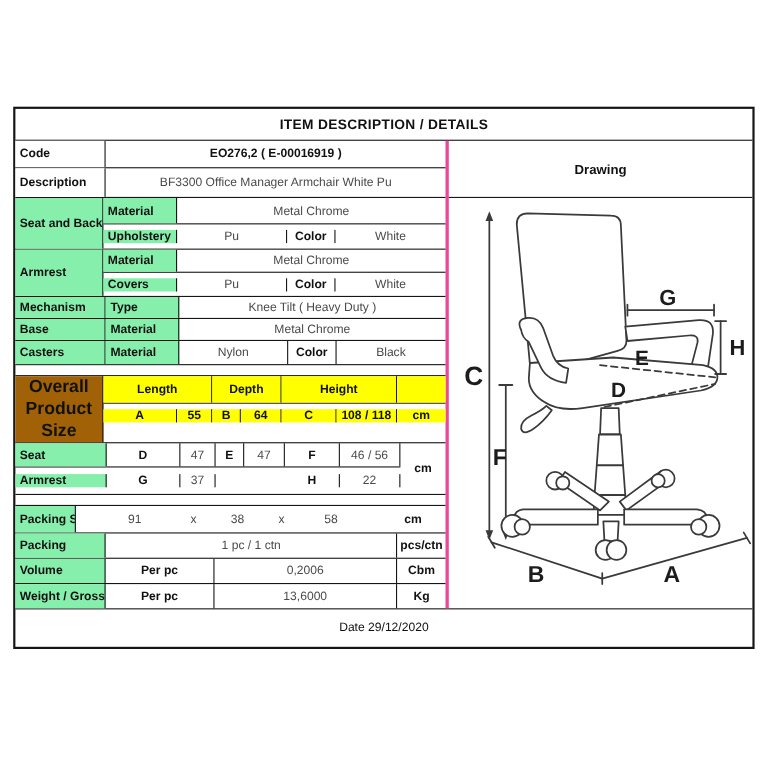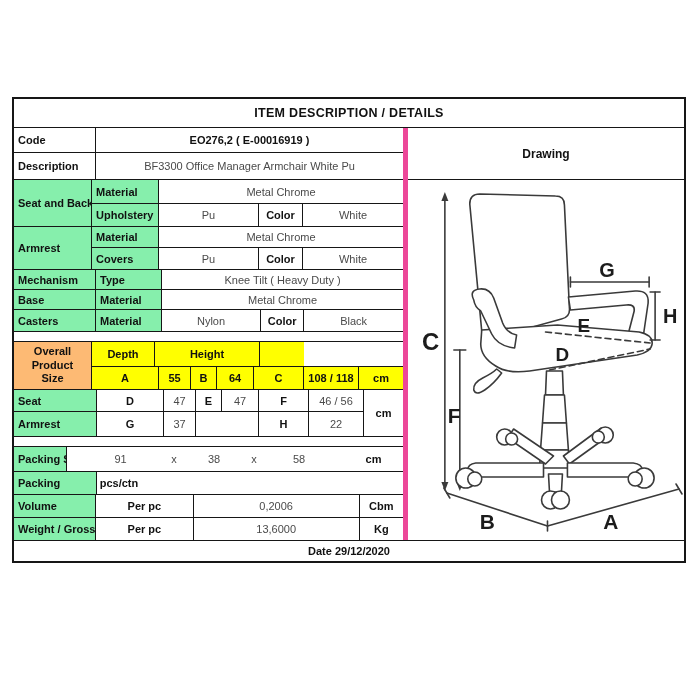--- a/index.html
+++ b/index.html
@@ -3,47 +3,47 @@
 <meta charset="utf-8">
 <style>
   html,body{margin:0;padding:0;}
   body{width:700px;height:700px;background:#ffffff;position:relative;
        font-family:"Liberation Sans",sans-serif;color:#111;}
   *{box-sizing:border-box;}
   .doc{position:absolute;left:12px;top:97px;width:674px;border:2px solid #161616;background:#fff;}
   .title-row{height:29px;border-bottom:1px solid #161616;display:flex;align-items:center;
              justify-content:center;font-weight:bold;font-size:12.5px;letter-spacing:.3px;}
   .body{display:flex;}
-  .left{width:394px;border-right:5px solid #ec4899;}
+  .left{width:394px;border-right:3px solid #ec4899;}
   .right{width:276px;display:flex;flex-direction:column;}
   .dr-title{height:52px;border-bottom:1px solid #161616;display:flex;align-items:center;
             justify-content:center;font-weight:bold;font-size:12px;}
   .dr-area{height:360px;position:relative;overflow:hidden;}
   .r{display:flex;border-bottom:1px solid #161616;}
   .r.nbr{border-bottom:none;}
   .grp{display:flex;border-bottom:1px solid #161616;align-items:stretch;}
   .gcol{flex:1;display:flex;flex-direction:column;}
-  .gcol .r:last-child{border-bottom:none;}
+  .gcol .r:last-child{border-bottom:none;align-items:center;}
   .cell{display:flex;align-items:center;justify-content:center;border-right:1px solid #161616;
         font-size:11px;color:#4a4a4a;white-space:nowrap;overflow:hidden;}
   .cell.last{border-right:none;}
   .lab{justify-content:flex-start;padding-left:4px;font-weight:bold;color:#111;background:#86efac;}
   .lab.white{background:#fff;}
   .bold{font-weight:bold;color:#111;}
   .ylw{background:#ffff00;color:#111;}
-  .yl-lab{background:#fdba74;font-weight:bold;color:#111;white-space:normal;text-align:center;
-          justify-content:center;padding:0 6px;line-height:1.25;font-size:11px;}.h27{height:27px}.h25{height:25px}.h24{height:24px}.h23{height:23px}
+  .yl-lab{background:#a16207;font-weight:bold;color:#111;white-space:normal;text-align:center;
+          justify-content:center;padding:0 6px;line-height:1.25;font-size:16px;}.h27{height:27px}.h25{height:25px}.h24{height:24px}.h23{height:23px}
   .h22{height:22px}.h21{height:21px}.h20{height:20px}.h10{height:10px}
   .w83{width:83px}.w67{width:67px}.w32{width:32px}.w26{width:26px}.w37{width:37px}.w50{width:50px}
   .w55{width:55px}.w44{width:44px}.w99{width:99px}.w63{width:63px}.w105{width:105px}
   .w100{width:100px}.w244{width:244px}.w311{width:311px}.w267{width:267px}.w168{width:168px}
   .psrow{flex:1;display:flex;align-items:center;font-size:11px;color:#4a4a4a;}
   .ps{display:flex;justify-content:center;padding-left:40px;}
-  .date-row{height:21px;border-top:1px solid #161616;display:flex;align-items:center;
-            justify-content:center;font-weight:bold;font-size:11px;}
+  .date-row{height:35px;border-top:1px solid #161616;display:flex;align-items:center;
+            justify-content:center;font-weight:normal;font-size:11px;}
   svg text{font-family:"Liberation Sans",sans-serif;}
 </style>
 </head>
 <body>
 
 <div class="doc">
 
   <div class="title-row">ITEM DESCRIPTION / DETAILS</div>
 
   <div class="body">
@@ -110,20 +110,21 @@
         <div class="cell bold w44">Color</div>
         <div class="cell w100 last">Black</div>
       </div>
 
       <div class="r h10"></div>
 
       <div class="grp">
         <div class="cell yl-lab w83">Overall Product Size</div>
         <div class="gcol">
           <div class="r h25">
+            <div class="cell ylw bold w99">Length</div>
             <div class="cell ylw bold w63">Depth</div>
             <div class="cell ylw bold w105">Height</div>
             <div class="cell ylw w44 last"></div>
           </div>
           <div class="r h22">
             <div class="cell ylw bold w67">A</div>
             <div class="cell ylw bold w32">55</div>
             <div class="cell ylw bold w26">B</div>
             <div class="cell ylw bold w37">64</div>
             <div class="cell ylw bold w50">C</div>
@@ -165,20 +166,21 @@
           <span class="ps w32">x</span>
           <span class="ps w26">38</span>
           <span class="ps w37">x</span>
           <span class="ps w50">58</span>
           <span class="ps w99 bold">cm</span>
         </div>
       </div>
 
       <div class="r h23">
         <div class="cell lab w83">Packing</div>
+        <div class="cell w267">1 pc / 1 ctn</div>
         <div class="cell bold w44 last">pcs/ctn</div>
       </div>
 
       <div class="r h23">
         <div class="cell lab w83">Volume</div>
         <div class="cell bold w99">Per pc</div>
         <div class="cell w168">0,2006</div>
         <div class="cell bold w44 last">Cbm</div>
       </div>
 

